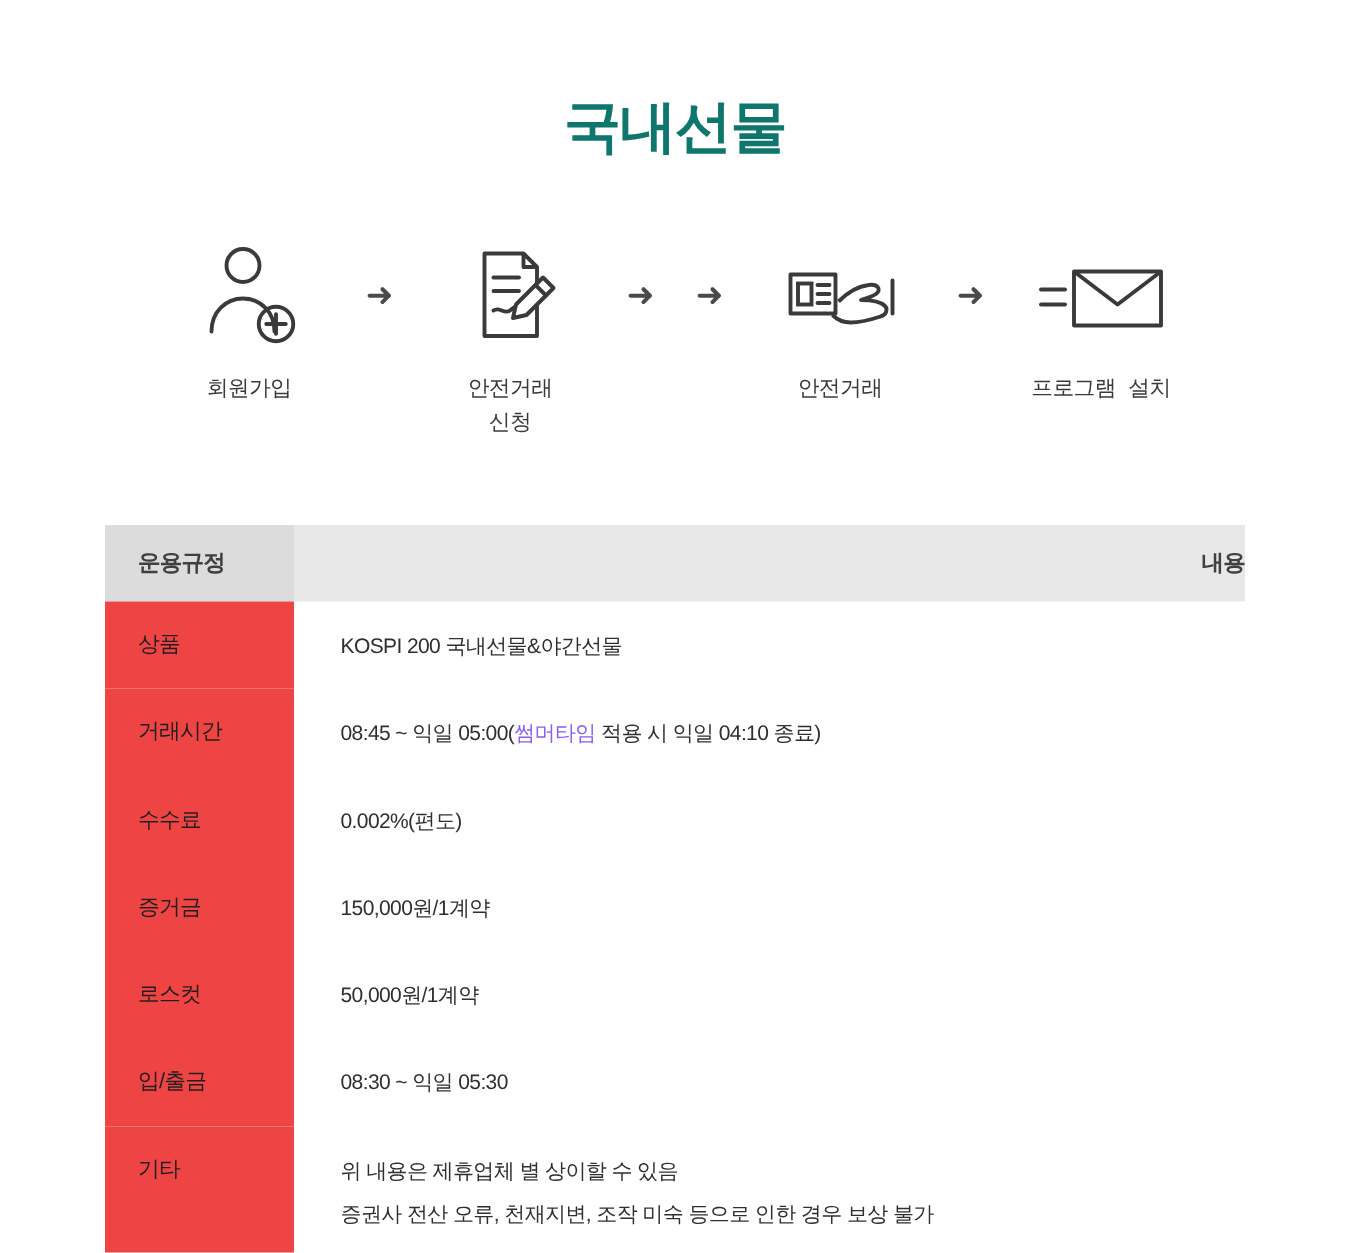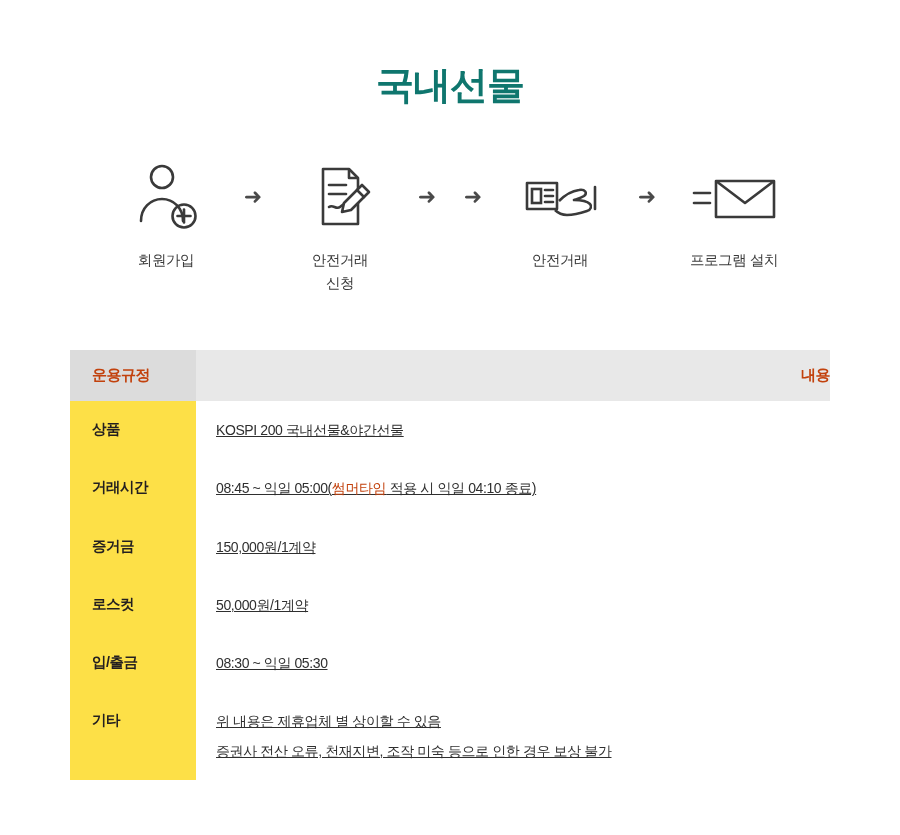--- a/index.html
+++ b/index.html
@@ -48,20 +48,21 @@
     display: flex;
     align-items: center;
     justify-content: center;
   }
   .step-label {
     margin-top: 12px;
     font-size: 14.5px;
     line-height: 1.55;
     color: #3a3a3a;
     letter-spacing: -0.4px;
+    font-family: Liberation Mono, monospace;
   }
   .arrow {
     width: 46px;
     height: 80px;
     display: flex;
     align-items: center;
     justify-content: center;
     font-size: 22px;
     color: #4a4a4a;
     line-height: 1;
@@ -74,57 +75,56 @@
   }
   table.spec {
     width: 100%;
     border-collapse: collapse;
     table-layout: fixed;
   }
   table.spec thead th {
     background: #e8e8e8;
     font-size: 15px;
     font-weight: 700;
-    color: #c2410c;
+    color: #404040;
     padding: 16px 0;
     letter-spacing: -0.5px;
   }
   table.spec thead th.head-label {
     width: 104px;
     text-align: left;
     padding-left: 22px;
     background: #dcdcdc;
   }
   table.spec thead th.head-content {
     text-align: right;
   }
   table.spec tbody th {
-    background: #fde047;
+    background: #ef4444;
     font-size: 14.5px;
-    font-weight: 700;
+    font-weight: 400;
     color: #231f20;
     text-align: left;
     padding: 19px 0 19px 22px;
     vertical-align: top;
     letter-spacing: -0.5px;
   }
   table.spec tbody td {
     font-size: 14px;
     color: #2f2f2f;
-    padding: 19px 0 19px 20px;
+    padding: 19px 0 19px 31px;
     vertical-align: top;
     letter-spacing: -0.4px;
     line-height: 1.45;
-    text-decoration: underline;
   }
   table.spec tbody td .line + .line {
     margin-top: 9px;
   }
   .hl {
-    color: #c2410c;
+    color: #8b5cf6;
   }
   .tall th, .tall td {
     padding-top: 22px;
     padding-bottom: 26px;
   }
 </style>
 </head>
 <body>
 
 <div class="page">
@@ -215,20 +215,26 @@
               <div class="line"><span>KOSPI 200 국내선물&amp;야간선물</span></div>
             </td>
           </tr>
           <tr>
             <th>거래시간</th>
             <td>
               <div class="line"><span>08:45 ~ 익일 05:00(</span><span class="hl">썸머타임</span><span> 적용 시 익일 04:10 종료)</span></div>
             </td>
           </tr>
           <tr>
+            <th>수수료</th>
+            <td>
+              <div class="line"><span>0.002%(편도)</span></div>
+            </td>
+          </tr>
+          <tr>
             <th>증거금</th>
             <td>
               <div class="line"><span>150,000원/1계약</span></div>
             </td>
           </tr>
           <tr>
             <th>로스컷</th>
             <td>
               <div class="line"><span>50,000원/1계약</span></div>
             </td>

